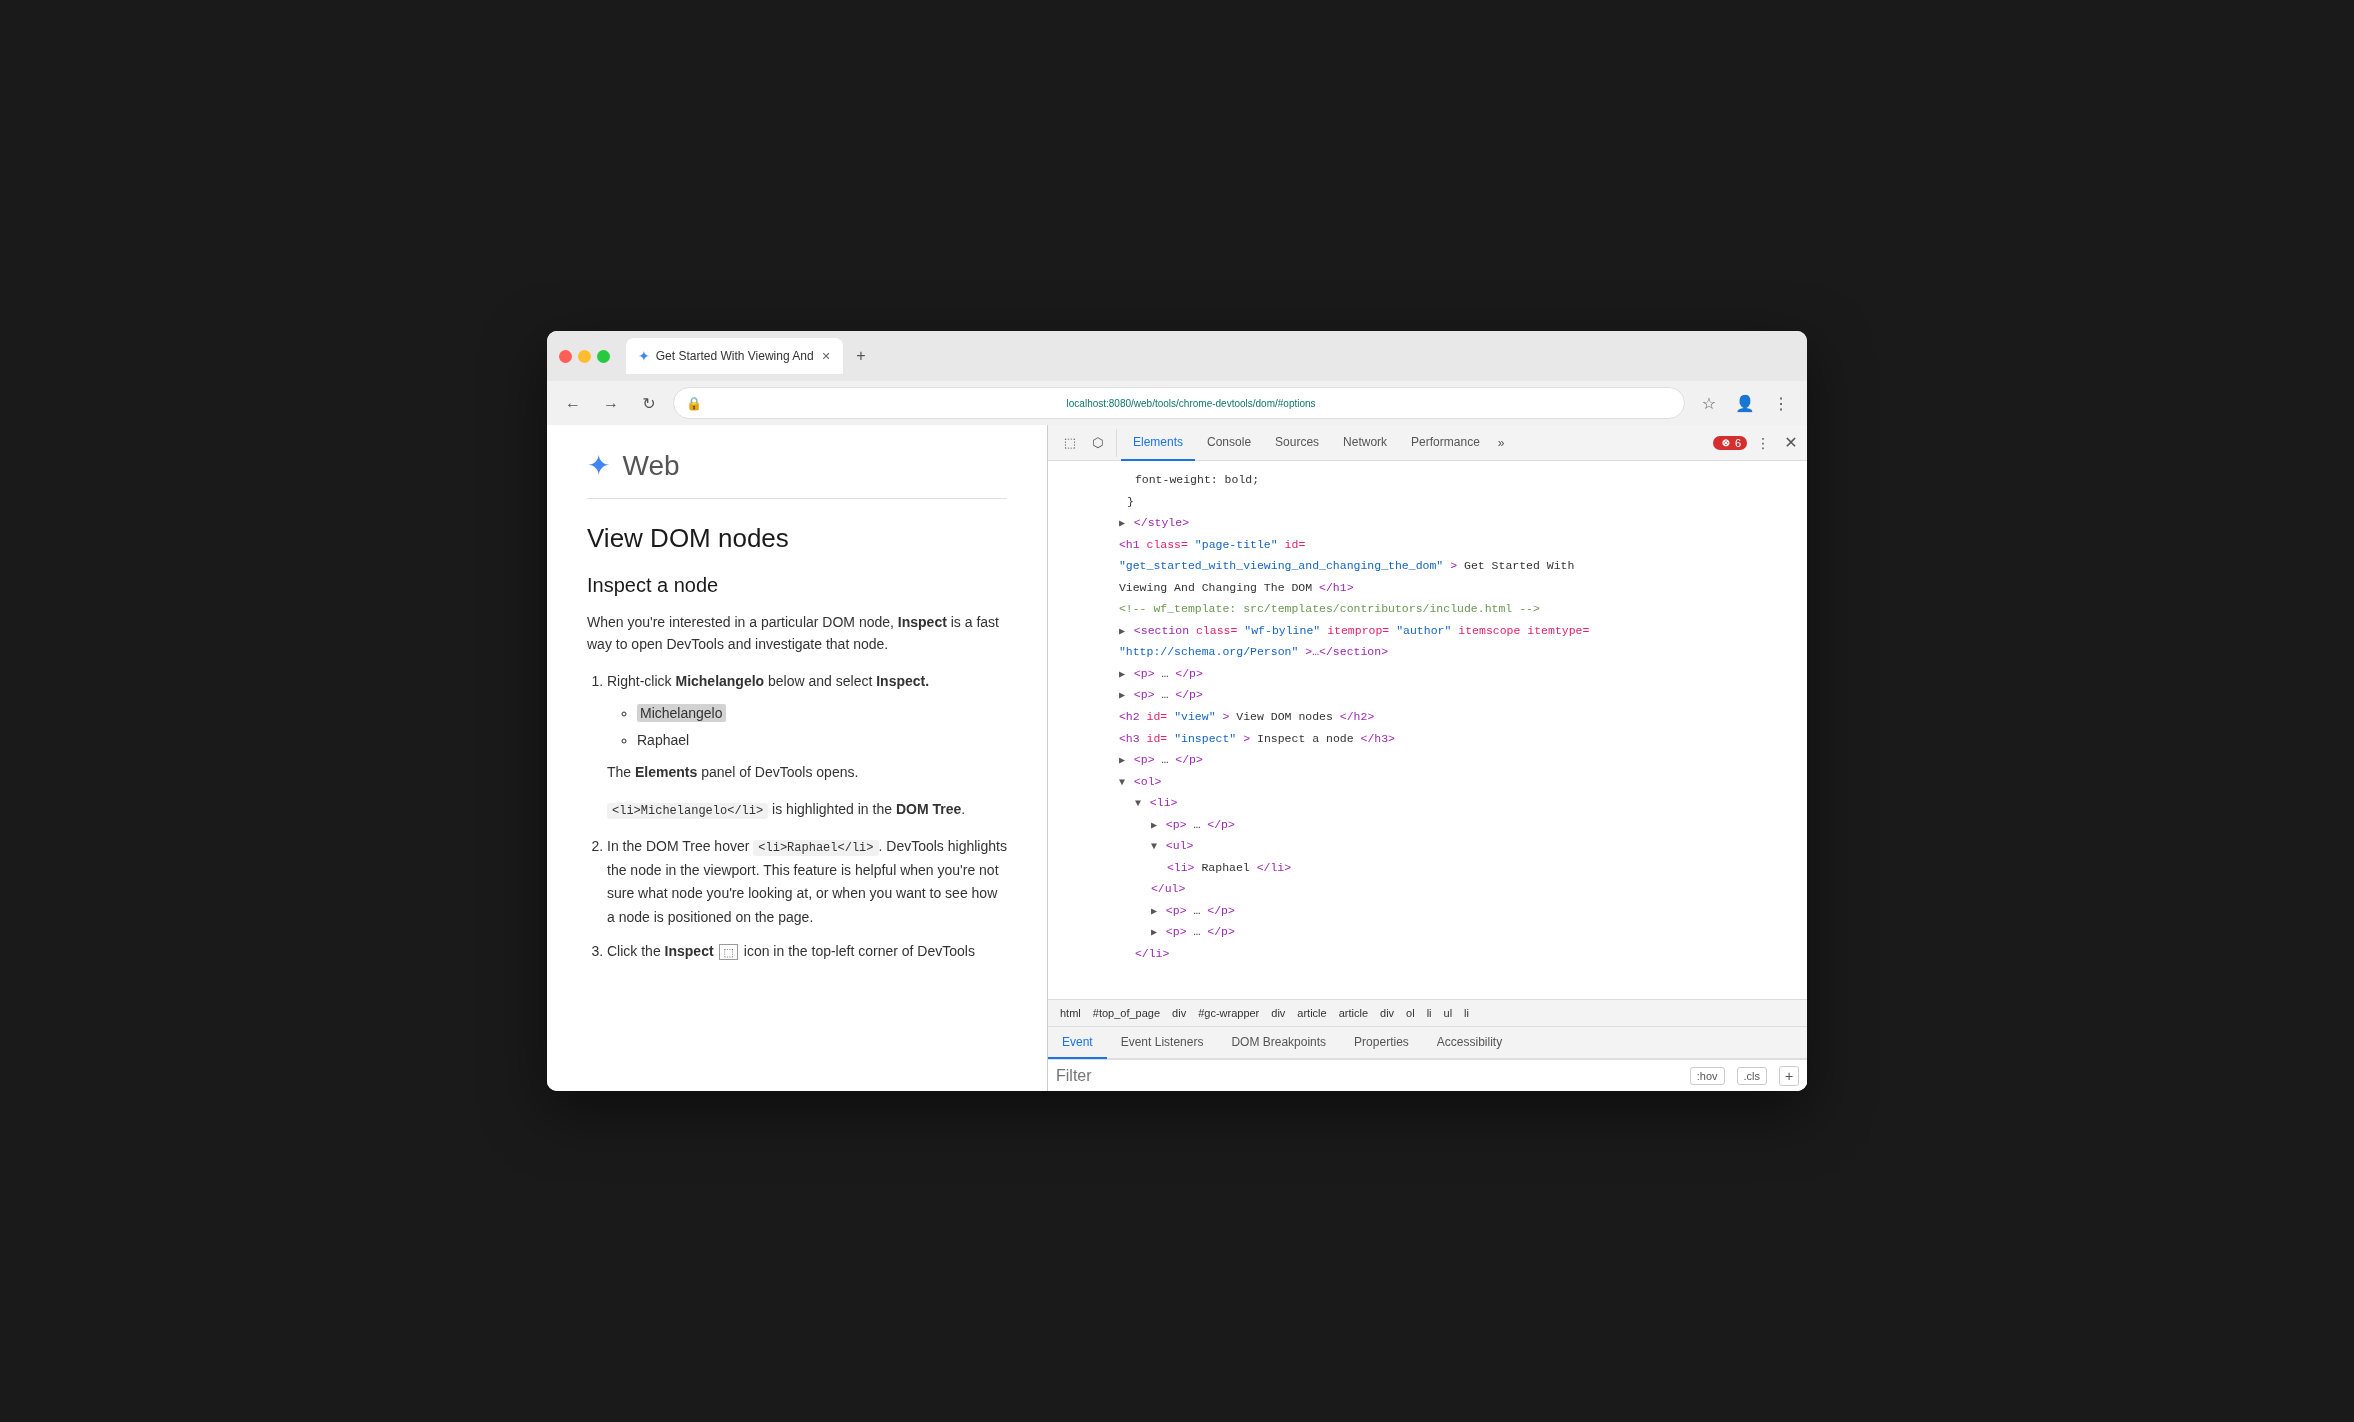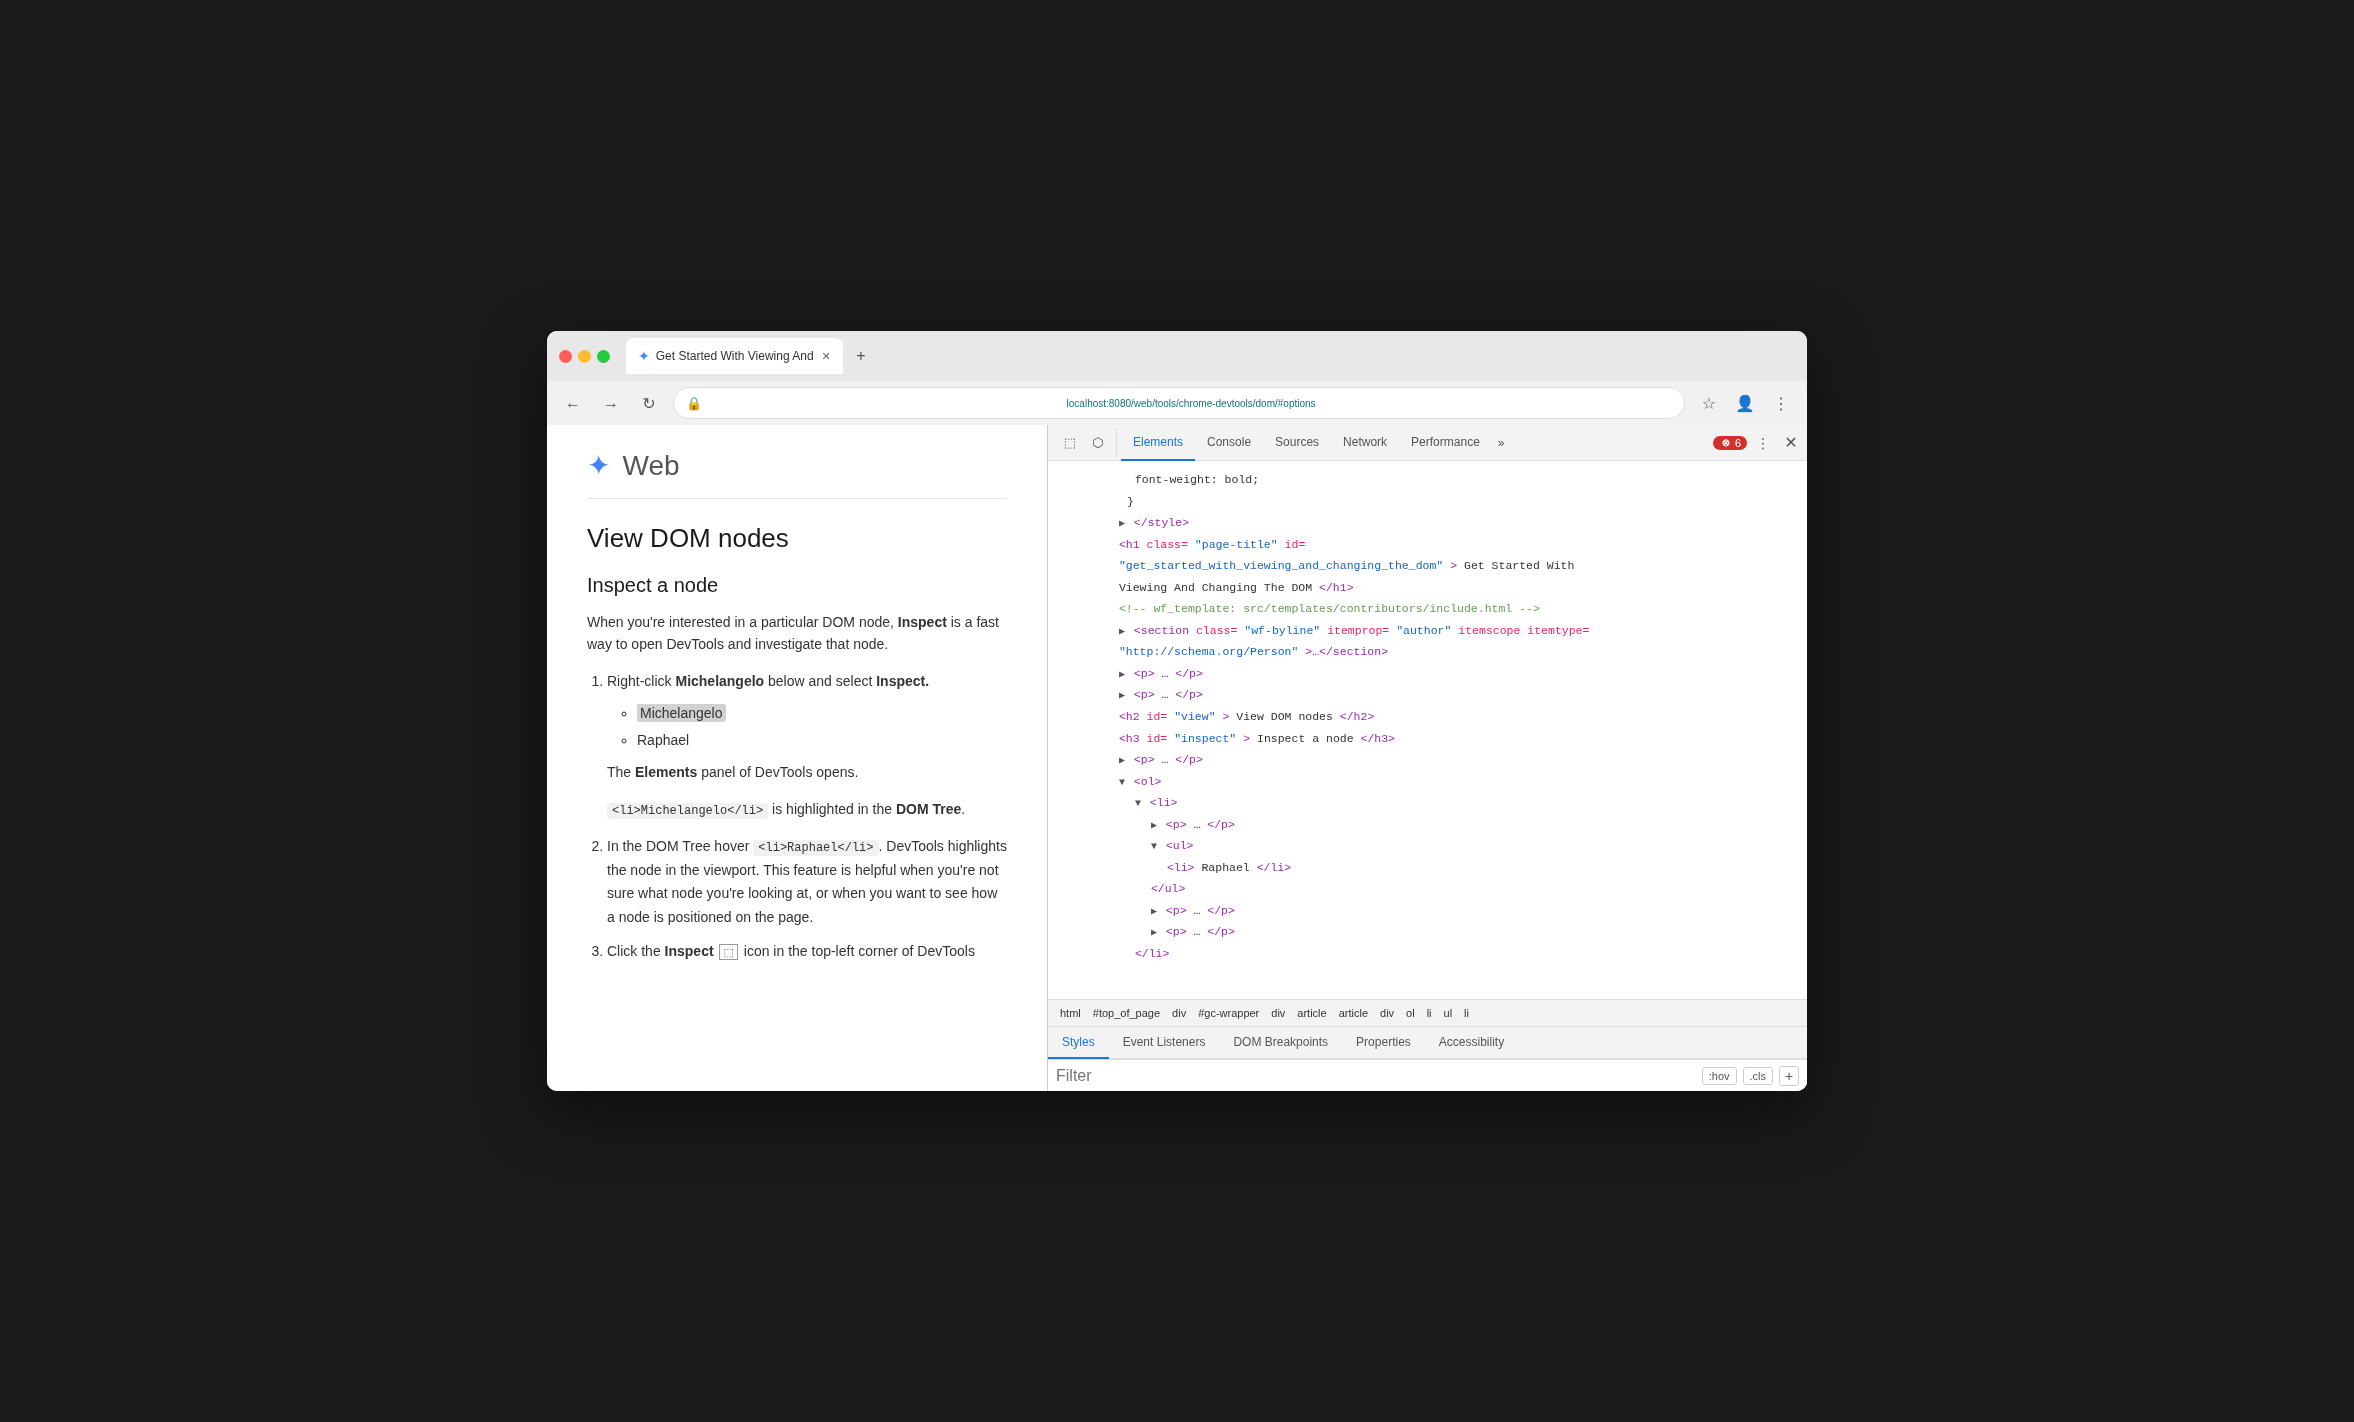--- a/index.html
+++ b/index.html
@@ -393,21 +393,21 @@
     .filter-input {
       flex: 1;
       border: none;
       outline: none;
       font-size: 16px;
       color: #333;
       background: transparent;
     }
     .filter-badges {
       display: flex;
-      gap: 6px;
+      gap: 12px;
       align-items: center;
       padding-left: 30px;
     }
     .filter-badge {
       font-size: 11px;
       color: #555;
       padding: 2px 6px;
       border: 1px solid #ccc;
       border-radius: 3px;
       cursor: pointer;
@@ -686,21 +686,21 @@
         <span class="breadcrumb-item">article</span>
         <span class="breadcrumb-item">article</span>
         <span class="breadcrumb-item">div</span>
         <span class="breadcrumb-item">ol</span>
         <span class="breadcrumb-item">li</span>
         <span class="breadcrumb-item">ul</span>
         <span class="breadcrumb-item">li</span>
       </div>
 
       <div class="bottom-tabs">
-        <div class="bottom-tab active">Styles</div>
+        <div class="bottom-tab active">Event</div>
         <div class="bottom-tab">Event Listeners</div>
         <div class="bottom-tab">DOM Breakpoints</div>
         <div class="bottom-tab">Properties</div>
         <div class="bottom-tab">Accessibility</div>
       </div>
 
       <div class="filter-bar">
         <input class="filter-input" type="text" placeholder="Filter" style="">
         <div class="filter-badges">
           <div class="filter-badge">:hov</div>

